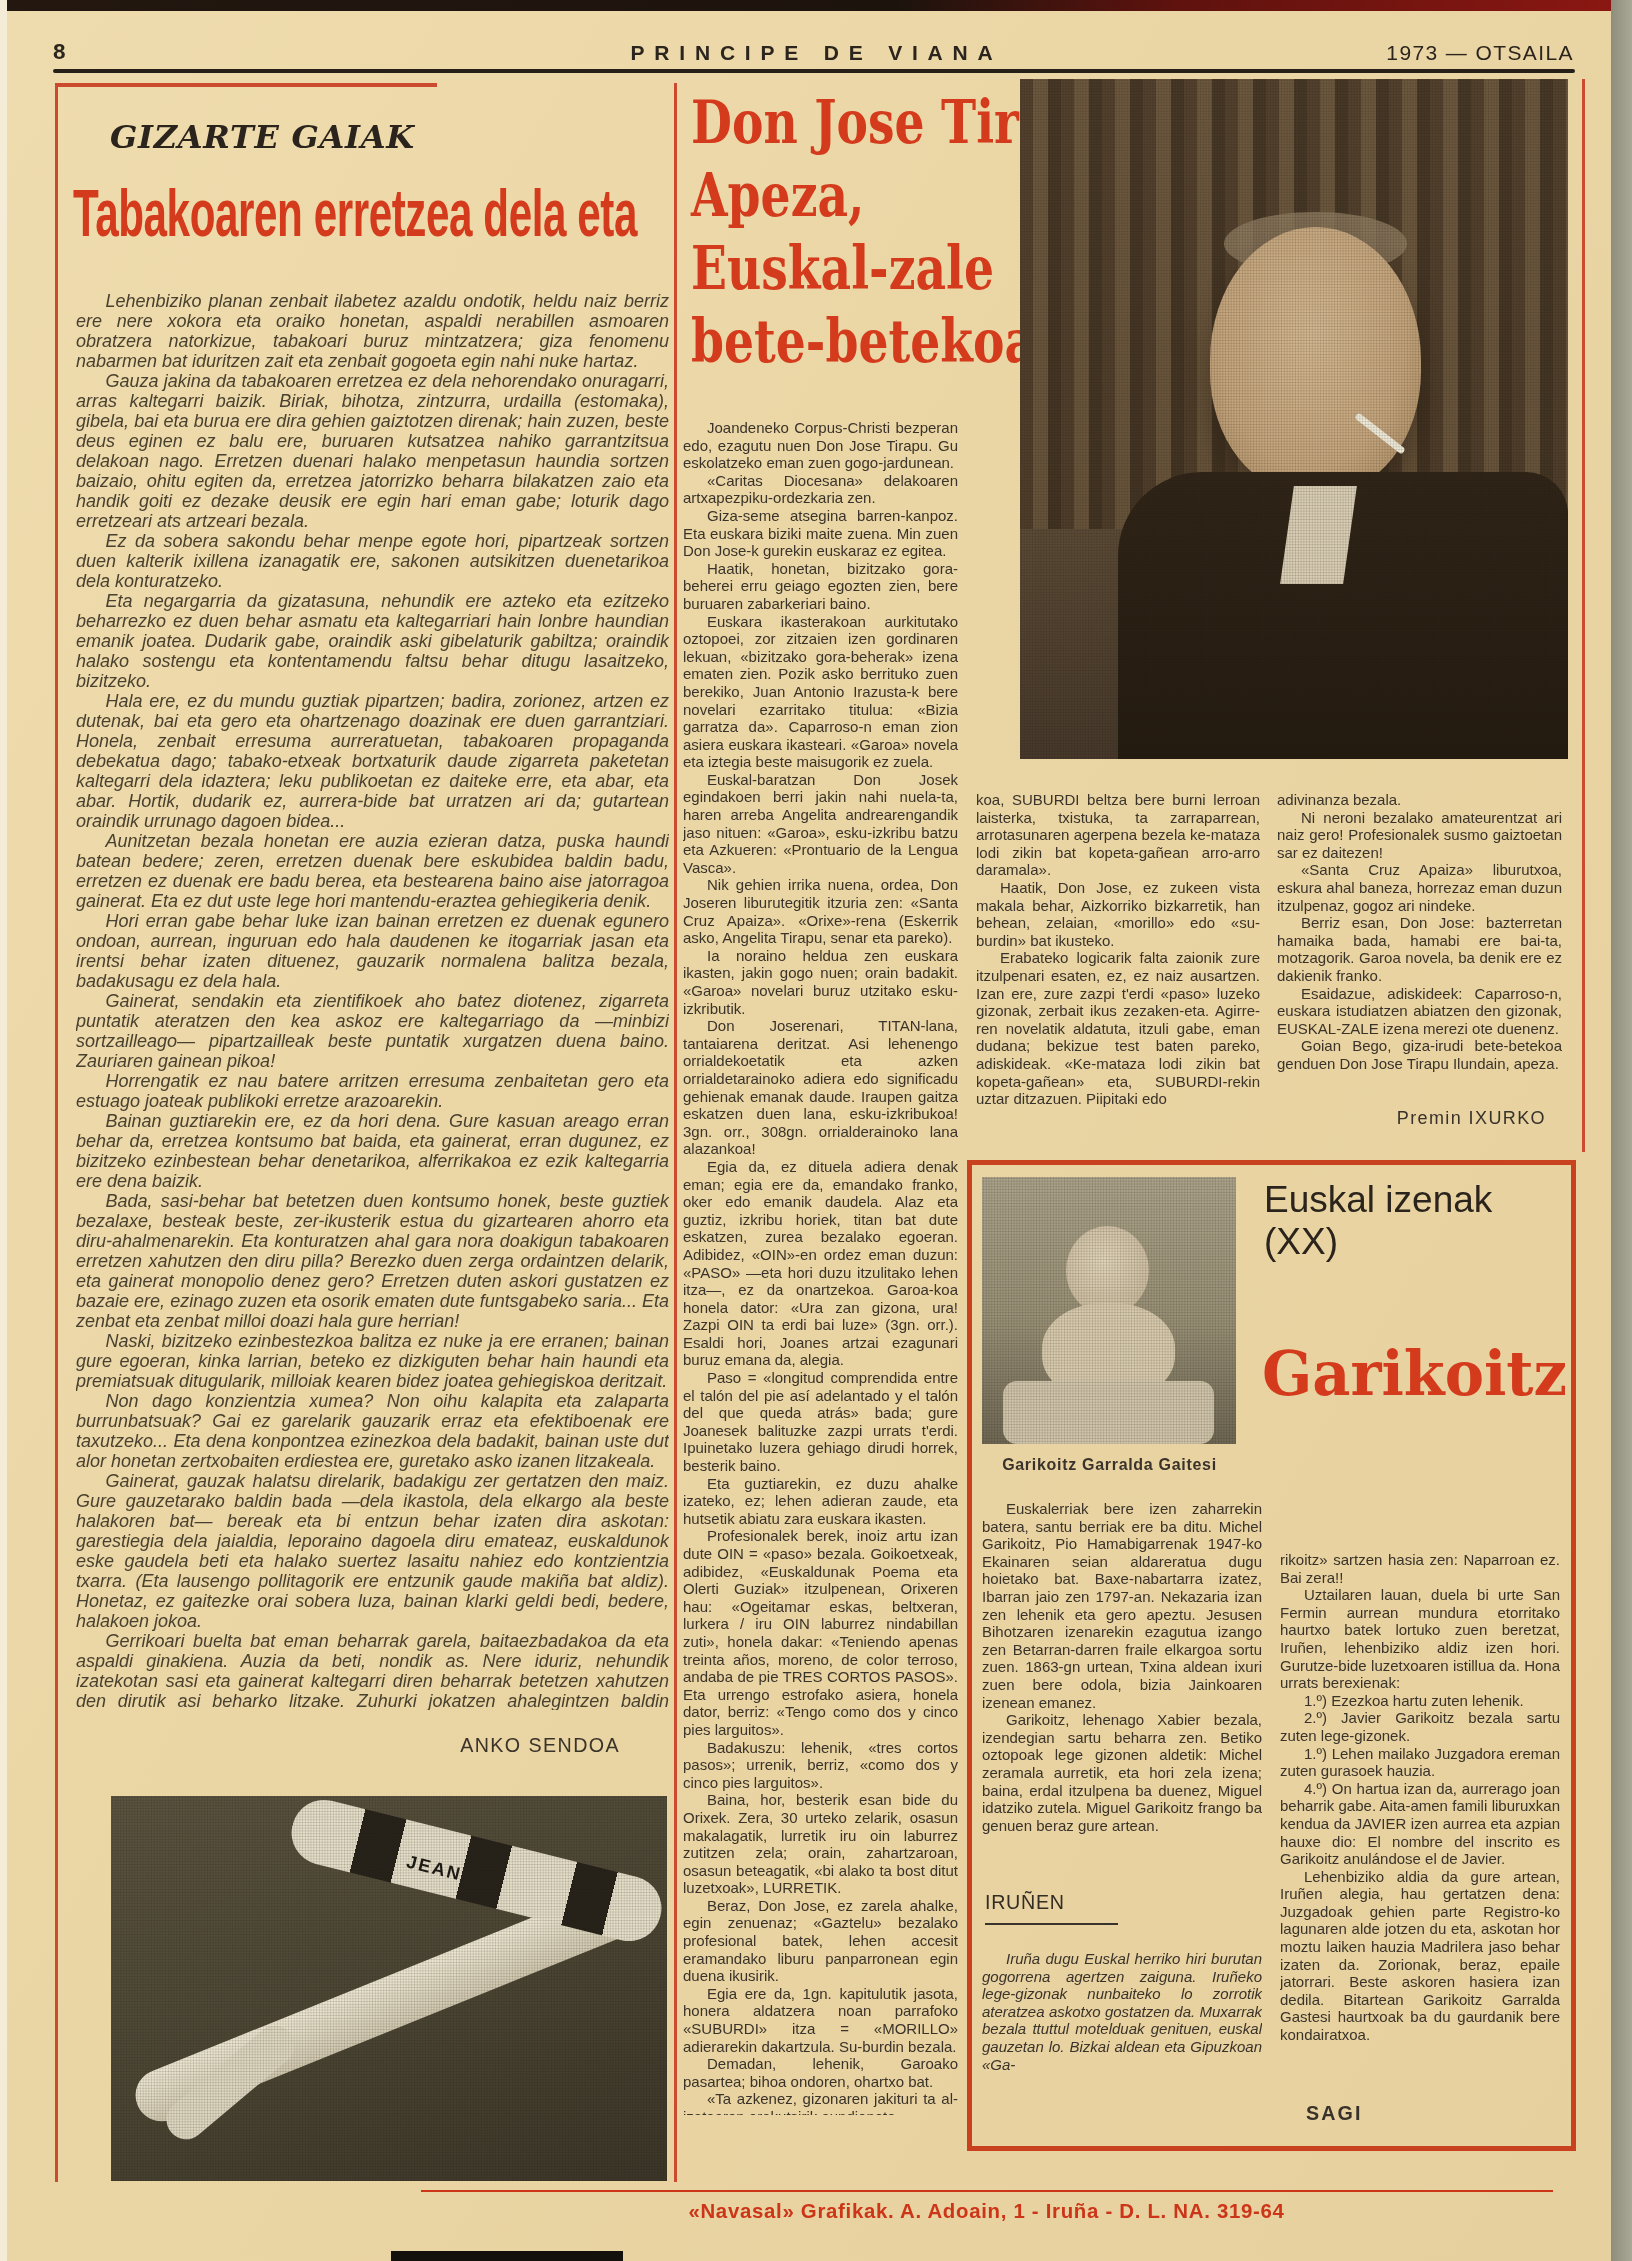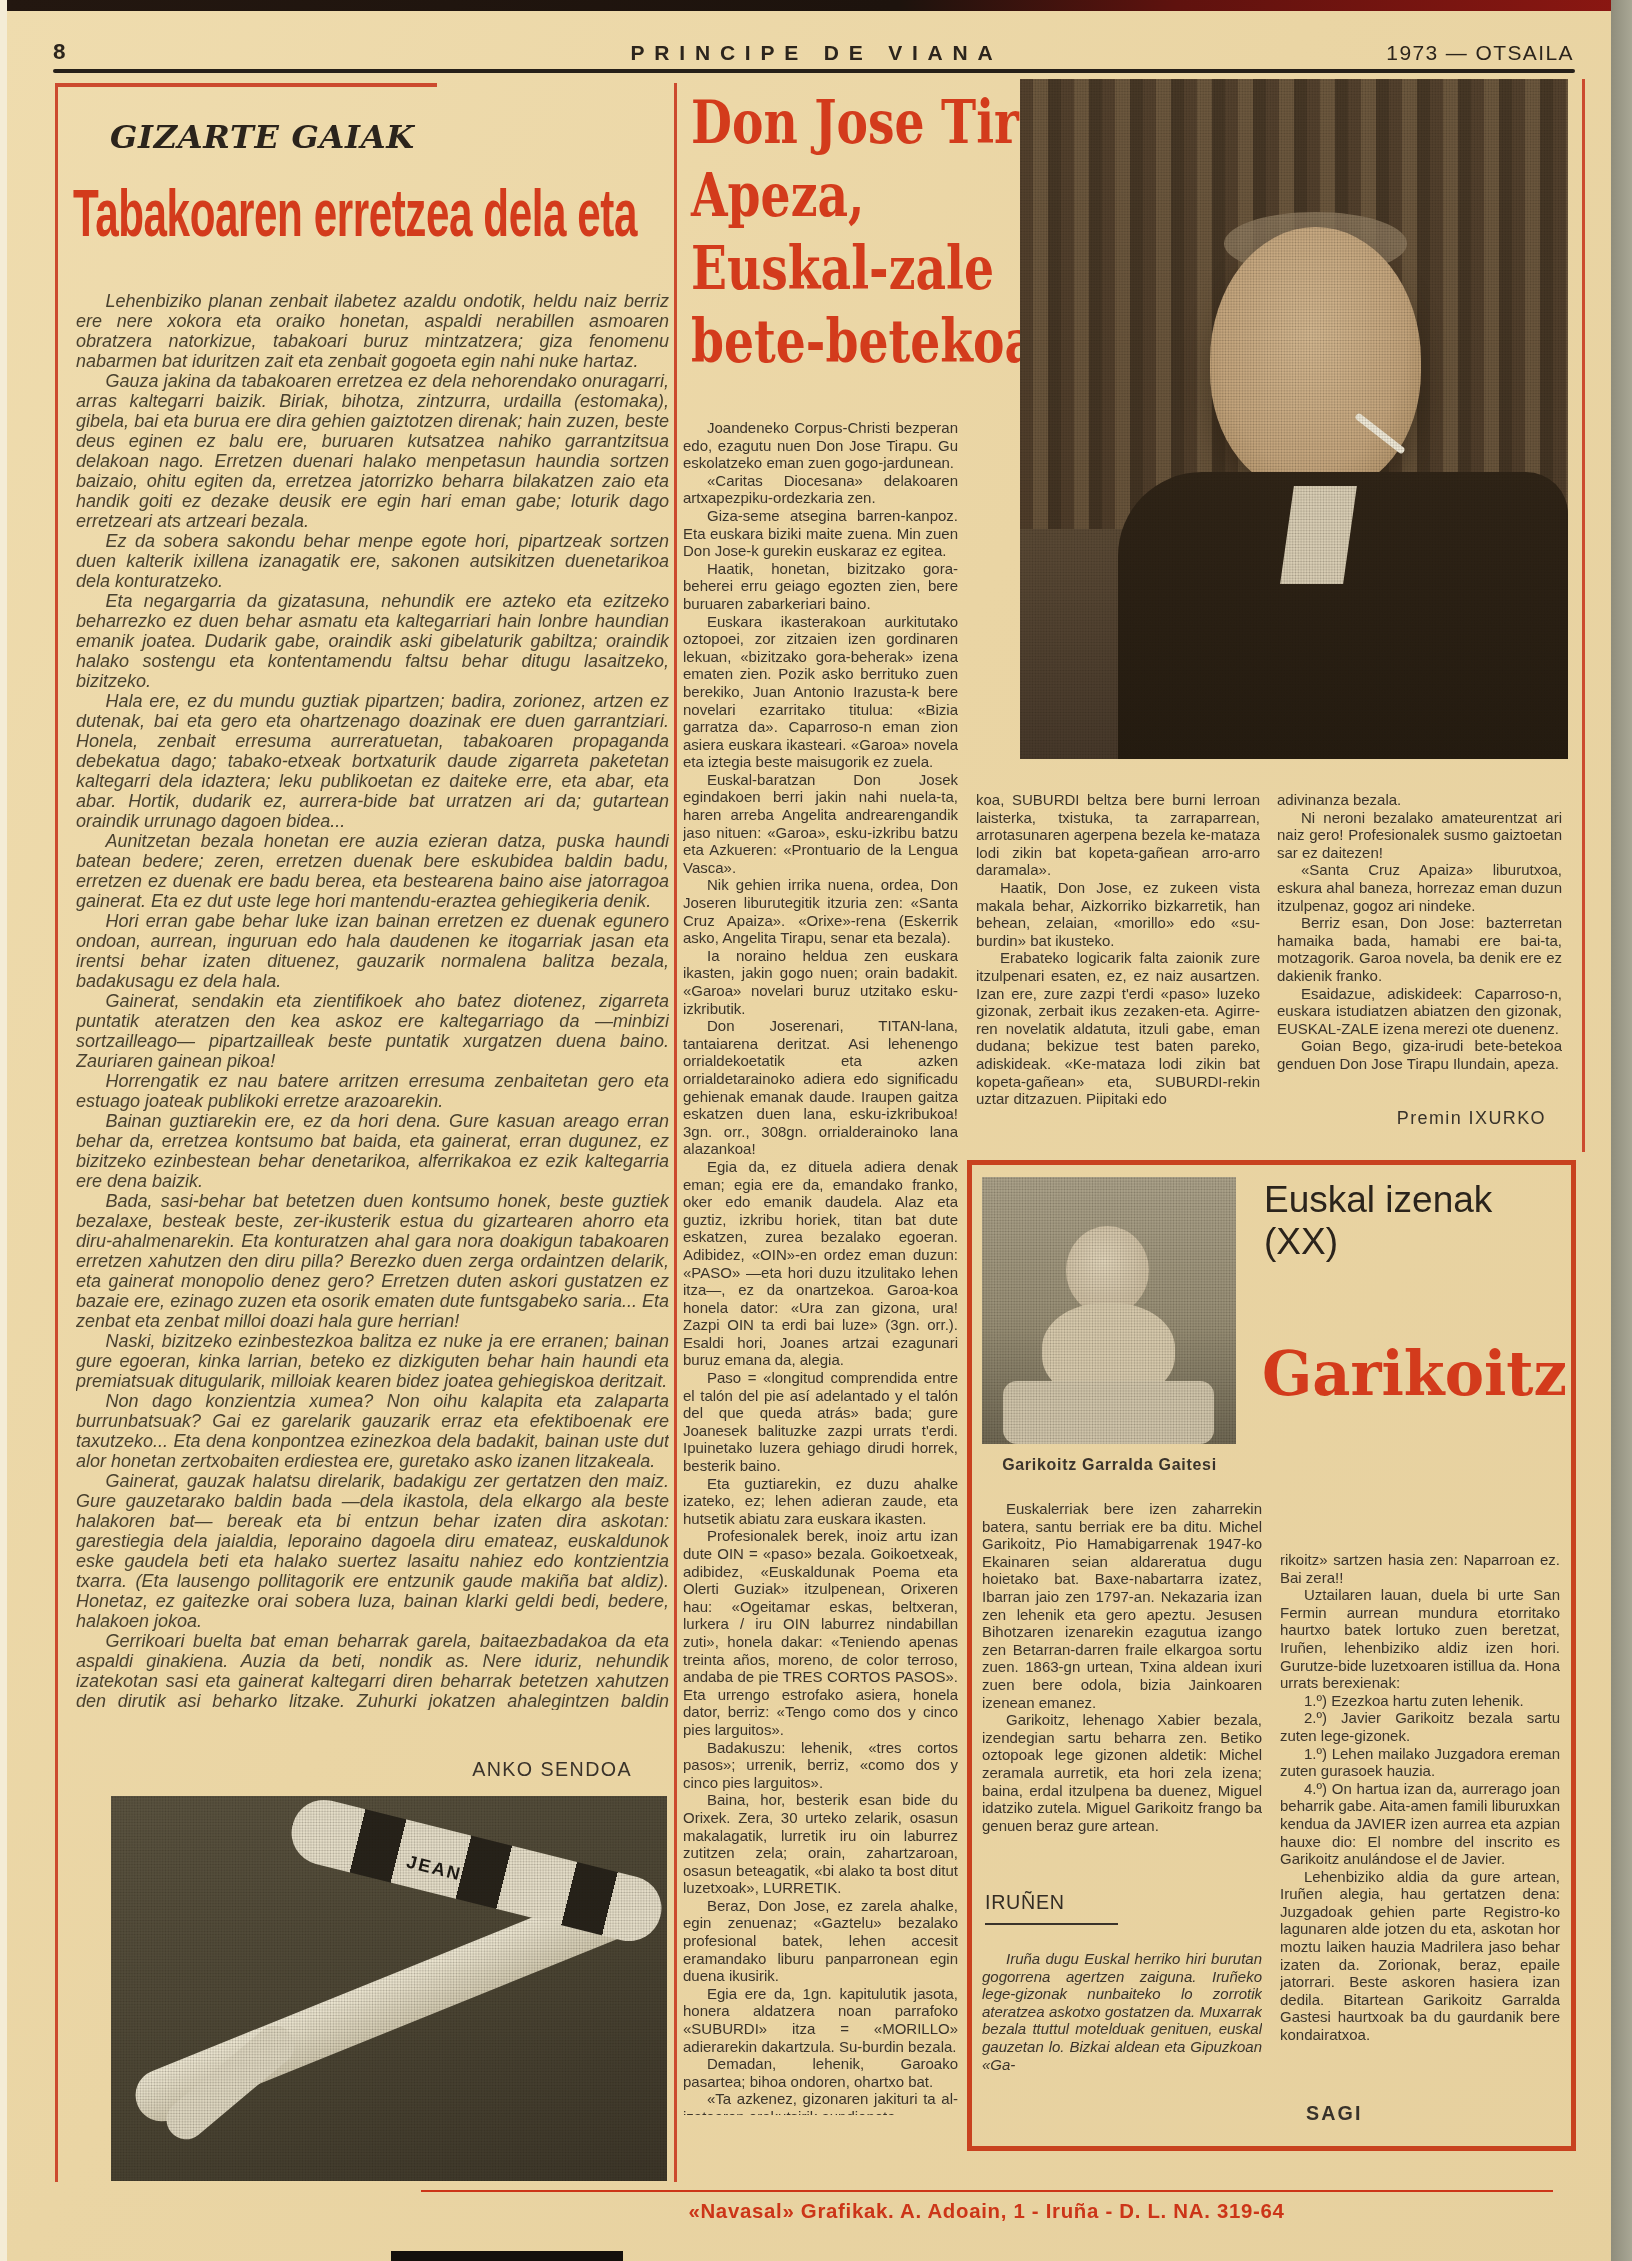--- a/index.html
+++ b/index.html
@@ -32,22 +32,22 @@
 
   .tabako-kicker{position:absolute;left:110px;top:118px;font-family:"DejaVu Serif",serif;
     font-weight:bold;font-style:italic;font-size:32px;color:#2b241c;letter-spacing:0.7px;}
   .tabako-title{position:absolute;left:73px;top:174px;white-space:nowrap;}
   .tabako-title span{display:inline-block;transform:scaleX(0.63);transform-origin:left center;
     font-size:67px;font-weight:bold;letter-spacing:-0.7px;color:#d33b1c;}
 
   .tabako-body{position:absolute;left:76px;top:291px;width:593px;height:1419px;overflow:hidden;
     font-style:italic;font-size:18px;line-height:20px;text-align:justify;color:#49412f;}
   .tabako-body p{margin:0;text-indent:29.5px;}
-  .tabako-signature{position:absolute;left:330px;top:1734px;width:302px;text-align:right;
-    font-size:19.7px;letter-spacing:1.4px;color:#3a332a;margin-top:24px;}
+  .tabako-signature{position:absolute;left:318px;top:1734px;width:302px;text-align:right;
+    font-size:19.7px;letter-spacing:1.4px;color:#3a332a;}
 
   
   .ht{position:absolute;overflow:hidden;}
   .ht::after{content:"";position:absolute;inset:0;
     background-image:radial-gradient(rgba(30,22,12,.28) 0.7px,transparent 1.1px);
     background-size:2.8px 2.8px;pointer-events:none;}
 
   .glider-photo{left:111px;top:1796px;width:556px;height:385px;
     background:linear-gradient(160deg,#5a5340 0%,#4a4433 55%,#3b3528 100%);}
   .glider-wing{position:absolute;left:176px;top:42px;width:379px;height:65px;border-radius:32px;
@@ -185,21 +185,21 @@
     <div class="portrait-cigarette"></div>
   </div>
 
   <div class="mid-col tirapu-col1">
       <p>Joandeneko Corpus-Christi bezperan edo, ezagutu nuen Don Jose Tirapu. Gu eskolatzeko eman zuen gogo-jardunean.</p>
       <p>«Caritas Diocesana» delakoaren artxapezpiku-ordezkaria zen.</p>
       <p>Giza-seme atsegina barren-kanpoz. Eta euskara biziki maite zuena. Min zuen Don Jose-k gurekin euskaraz ez egitea.</p>
       <p>Haatik, honetan, bizitzako gora-beherei erru geiago egozten zien, bere buruaren zabarkeriari baino.</p>
       <p>Euskara ikasterakoan aurkitutako oztopoei, zor zitzaien izen gordinaren lekuan, «bizitzako gora-beherak» izena ematen zien. Pozik asko berrituko zuen berekiko, Juan Antonio Irazusta-k bere novelari ezarritako titulua: «Bizia garratza da». Caparroso-n eman zion asiera euskara ikasteari. «Garoa» novela eta iztegia beste maisugorik ez zuela.</p>
       <p>Euskal-baratzan Don Josek egindakoen berri jakin nahi nuela-ta, haren arreba Angelita andrearengandik jaso nituen: «Garoa», esku-izkribu batzu eta Azkueren: «Prontuario de la Lengua Vasca».</p>
-      <p>Nik gehien irrika nuena, ordea, Don Joseren liburutegitik itzuria zen: «Santa Cruz Apaiza». «Orixe»-rena (Eskerrik asko, Angelita Tirapu, senar eta bezala).</p>
+      <p>Nik gehien irrika nuena, ordea, Don Joseren liburutegitik itzuria zen: «Santa Cruz Apaiza». «Orixe»-rena (Eskerrik asko, Angelita Tirapu, senar eta pareko).</p>
       <p>Ia noraino heldua zen euskara ikasten, jakin gogo nuen; orain badakit. «Garoa» novelari buruz utzitako esku-izkributik.</p>
       <p>Don Joserenari, TITAN-lana, tantaiarena deritzat. Asi lehenengo orrialdekoetatik eta azken orrialdetarainoko adiera edo significadu gehienak emanak daude. Iraupen gaitza eskatzen duen lana, esku-izkribukoa! 3gn. orr., 308gn. orrialderainoko lana alazankoa!</p>
       <p>Egia da, ez dituela adiera denak eman; egia ere da, emandako franko, oker edo emanik daudela. Alaz eta guztiz, izkribu horiek, titan bat dute eskatzen, zurea bezalako egoeran. Adibidez, «OIN»-en ordez eman duzun: «PASO» —eta hori duzu itzulitako lehen itza—, ez da onartzekoa. Garoa-koa honela dator: «Ura zan gizona, ura! Zazpi OIN ta erdi bai luze» (3gn. orr.). Esaldi hori, Joanes artzai ezagunari buruz emana da, alegia.</p>
       <p>Paso = «longitud comprendida entre el talón del pie así adelantado y el talón del que queda atrás» bada; gure Joanesek balituzke zazpi urrats t'erdi. Ipuinetako luzera gehiago dirudi horrek, besterik baino.</p>
       <p>Eta guztiarekin, ez duzu ahalke izateko, ez; lehen adieran zaude, eta hutsetik abiatu zara euskara ikasten.</p>
       <p>Profesionalek berek, inoiz artu izan dute OIN = «paso» bezala. Goikoetxeak, adibidez, «Euskaldunak Poema eta Olerti Guziak» itzulpenean, Orixeren hau: «Ogeitamar eskas, beltxeran, lurkera / iru OIN laburrez nindabillan zuti», honela dakar: «Teniendo apenas treinta años, moreno, de color terroso, andaba de pie TRES CORTOS PASOS». Eta urrengo estrofako asiera, honela dator, berriz: «Tengo como dos y cinco pies larguitos».</p>
       <p>Badakuszu: lehenik, «tres cortos pasos»; urrenik, berriz, «como dos y cinco pies larguitos».</p>
       <p>Baina, hor, besterik esan bide du Orixek. Zera, 30 urteko zelarik, osasun makalagatik, lurretik iru oin laburrez zutitzen zela; orain, zahartzaroan, osasun beteagatik, «bi alako ta bost ditut luzetxoak», LURRETIK.</p>
       <p>Beraz, Don Jose, ez zarela ahalke, egin zenuenaz; «Gaztelu» bezalako profesional batek, lehen accesit eramandako liburu panparronean egin duena ikusirik.</p>
       <p>Egia ere da, 1gn. kapitulutik jasota, honera aldatzera noan parrafoko «SUBURDI» itza = «MORILLO» adierarekin dakartzula. Su-burdin bezala.</p>

